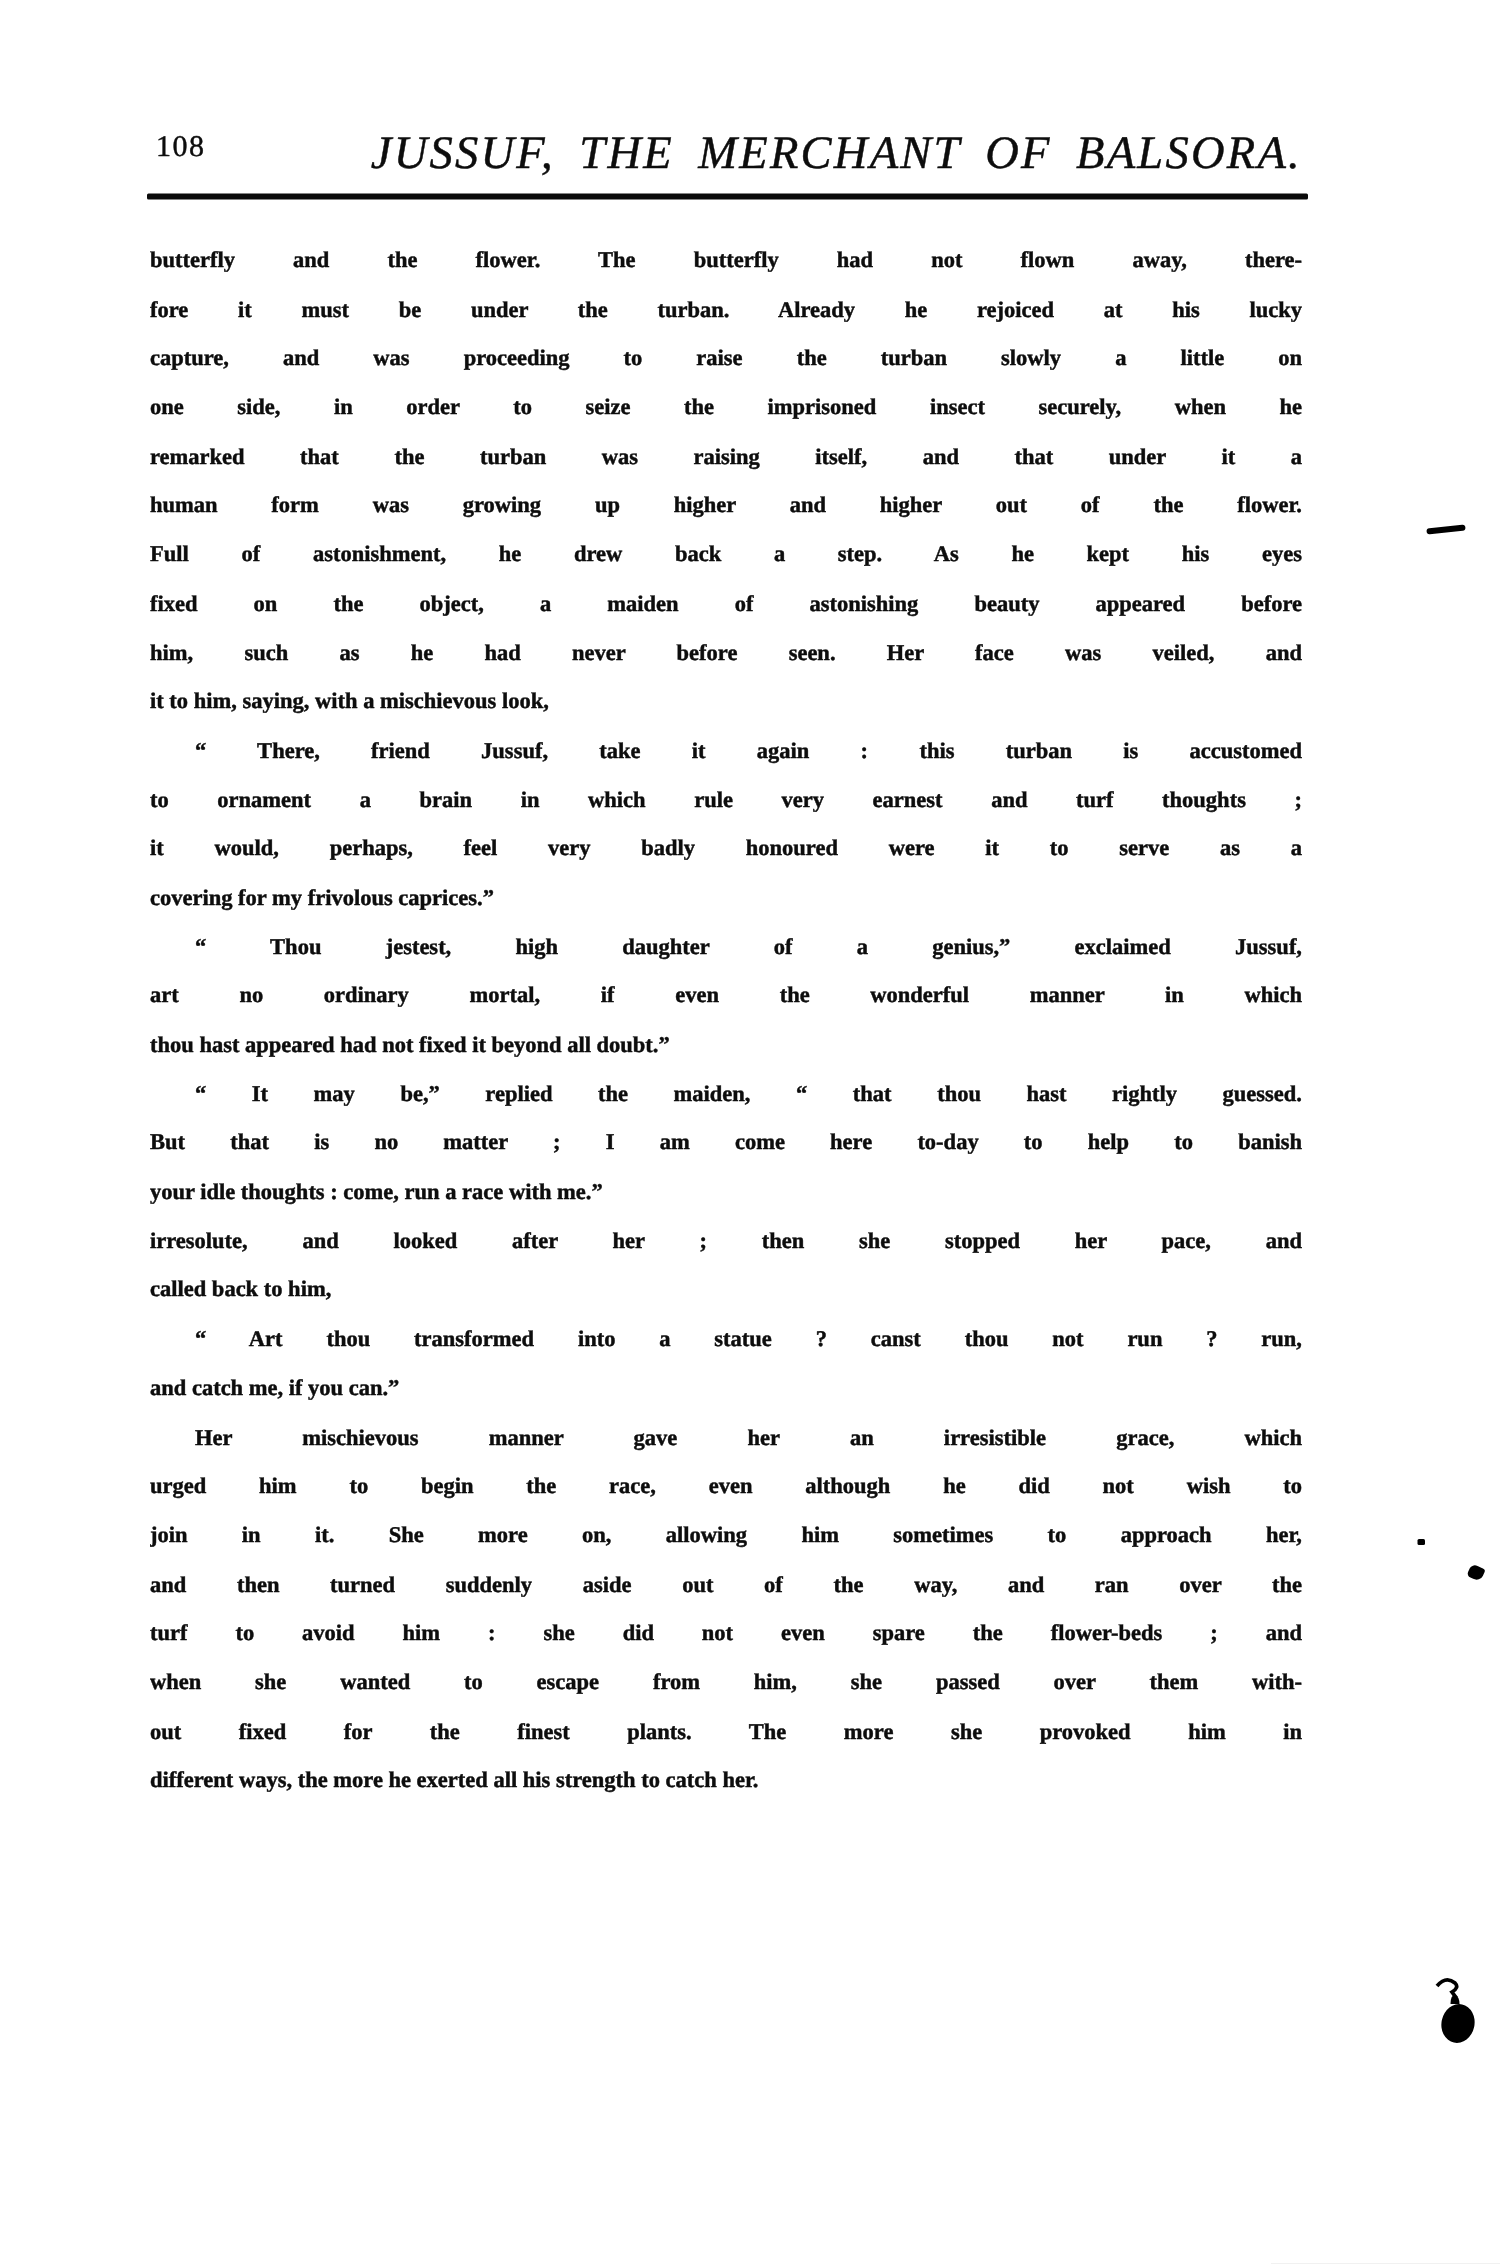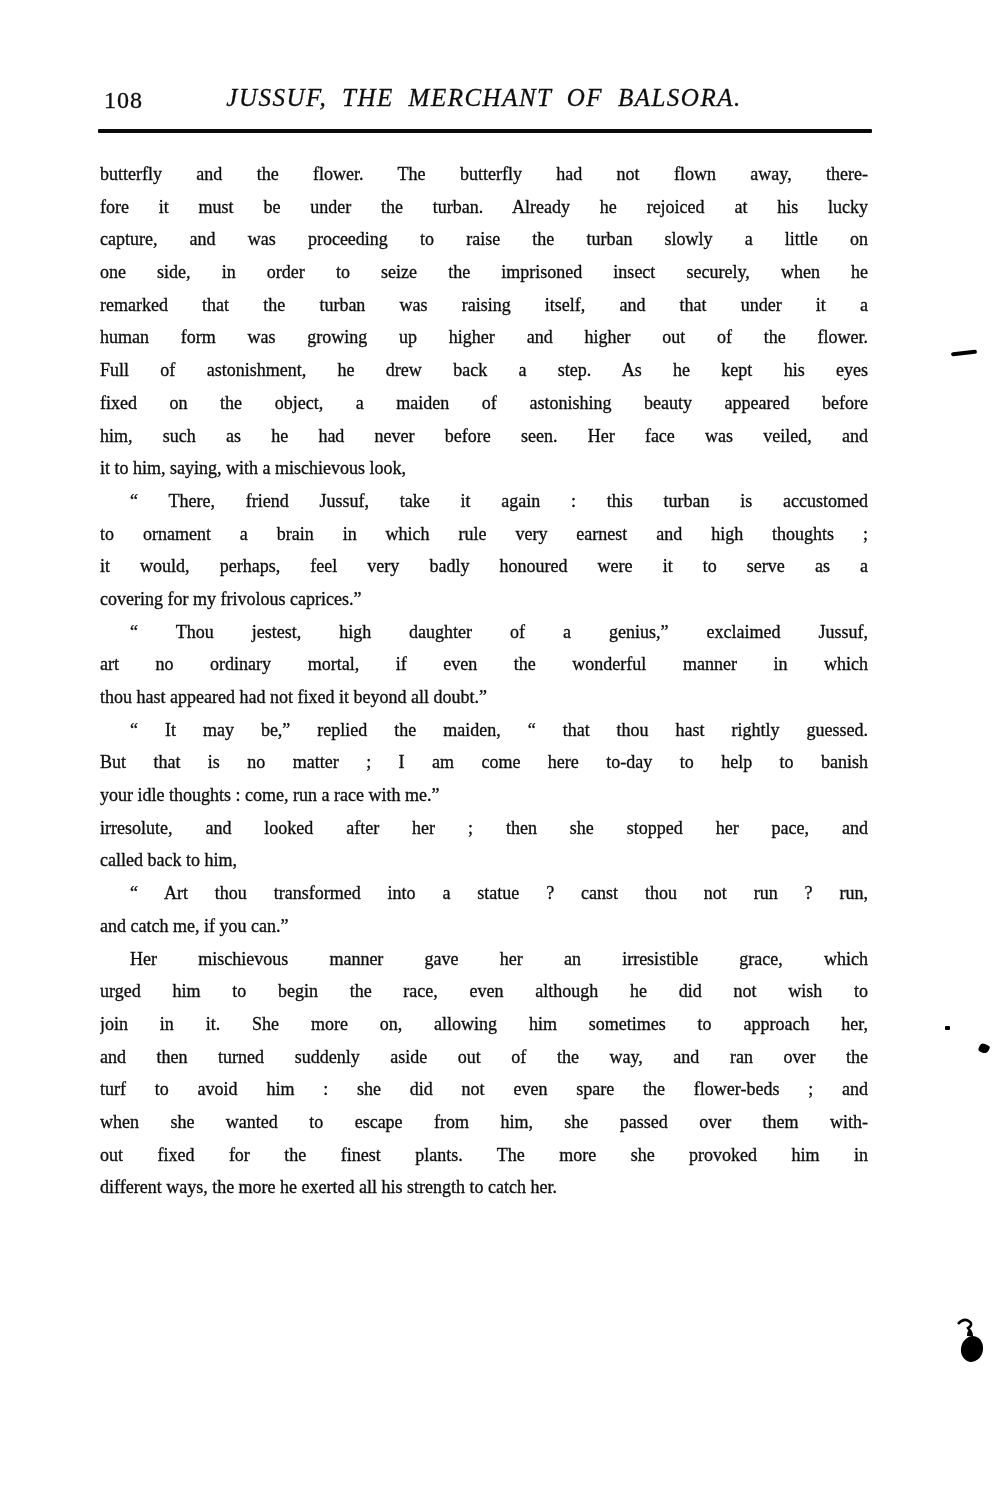--- a/index.html
+++ b/index.html
@@ -17,54 +17,55 @@
     position: absolute;
     left: 100px;
     top: 84px;
     width: 768px;
     height: 40px;
   }
   .pagenum {
     position: absolute;
     left: 4px;
     top: 3px;
-    font-size: 24px;
+    font-size: 20px;
     letter-spacing: 1px;
   }
   .title {
     display: block;
-    text-align: center;
+    text-align: right;
     font-style: italic;
-    font-size: 25px;
+    font-size: 31px;
     letter-spacing: 1.5px;
     word-spacing: 7px;
     white-space: nowrap;
   }
   .rule {
     position: absolute;
     left: 98px;
     top: 129px;
     width: 774px;
     height: 4px;
     background: #0a0a0a;
     border-radius: 1px;
   }
   .body {
     position: absolute;
     left: 100px;
     top: 158px;
     width: 768px;
   }
   .line {
-    font-size: 18px;
+    font-size: 15px;
     line-height: 32.7px;
     height: 32.7px;
     text-align: justify;
     text-align-last: justify;
     overflow: hidden;
+    font-weight: bold;
   }
   .line.para-last { text-align-last: left; }
   .line.indent { text-indent: 30px; }
   .mark-dash {
     position: absolute;
     left: 951px;
     top: 351px;
     width: 26px;
     height: 4px;
     background: #000;
@@ -115,21 +116,21 @@
       <div class="line">fore it must be under the turban.  Already he rejoiced at his lucky</div>
       <div class="line">capture, and was proceeding to raise the turban slowly a little on</div>
       <div class="line">one side, in order to seize the imprisoned insect securely, when he</div>
       <div class="line">remarked that the turban was raising itself, and that under it a</div>
       <div class="line">human form was growing up higher and higher out of the flower.</div>
       <div class="line">Full of astonishment, he drew back a step.   As he kept his eyes</div>
       <div class="line">fixed on the object, a maiden of astonishing beauty appeared before</div>
       <div class="line">him, such as he had never before seen.   Her face was veiled, and</div>
       <div class="line para-last">it to him, saying, with a mischievous look,</div>
       <div class="line indent">“ There, friend Jussuf, take it again :  this turban is accustomed</div>
-      <div class="line">to ornament a brain in which rule very earnest and high thoughts ;</div>
+      <div class="line">to ornament a brain in which rule very earnest and turf thoughts ;</div>
       <div class="line">it would, perhaps, feel very badly honoured were it to serve as a</div>
       <div class="line para-last">covering for my frivolous caprices.”</div>
       <div class="line indent">“ Thou jestest, high daughter of a genius,” exclaimed Jussuf,</div>
       <div class="line">art no ordinary mortal, if even the wonderful manner in which</div>
       <div class="line para-last">thou hast appeared had not fixed it beyond all doubt.”</div>
       <div class="line indent">“ It may be,” replied the maiden, “ that thou hast rightly guessed.</div>
       <div class="line">But that is no matter ;  I am come here to-day to help to banish</div>
       <div class="line para-last">your idle thoughts :  come, run a race with me.”</div>
       <div class="line">irresolute, and looked after her ;  then she stopped her pace, and</div>
       <div class="line para-last">called back to him,</div>

